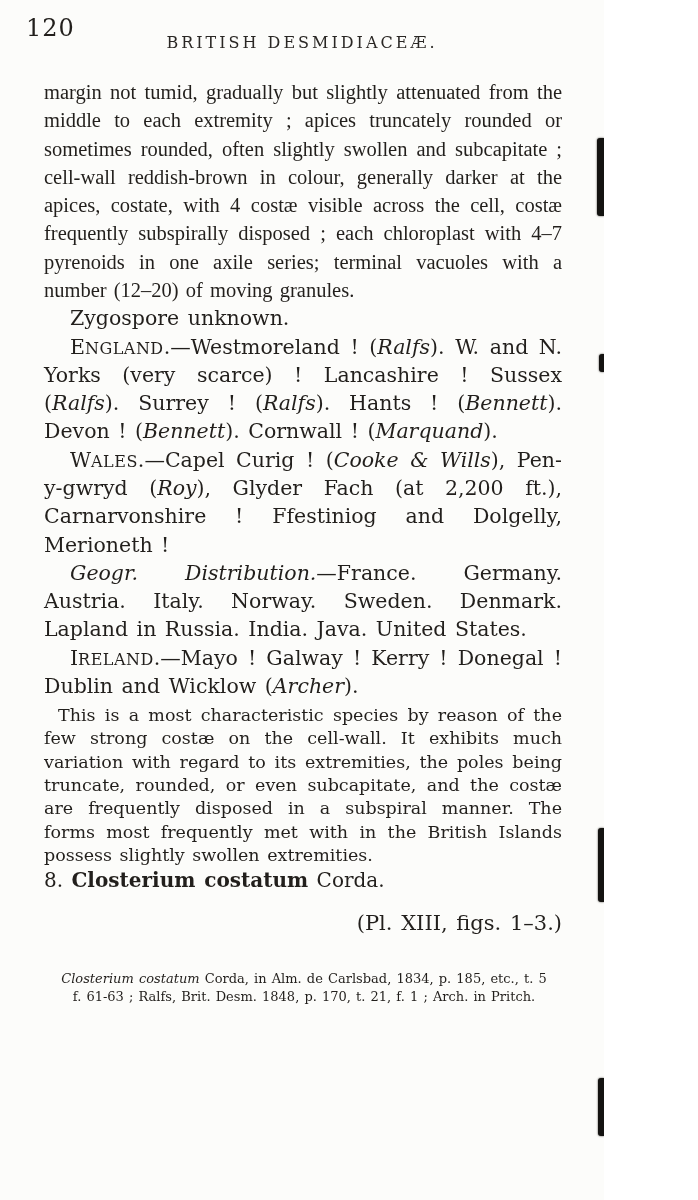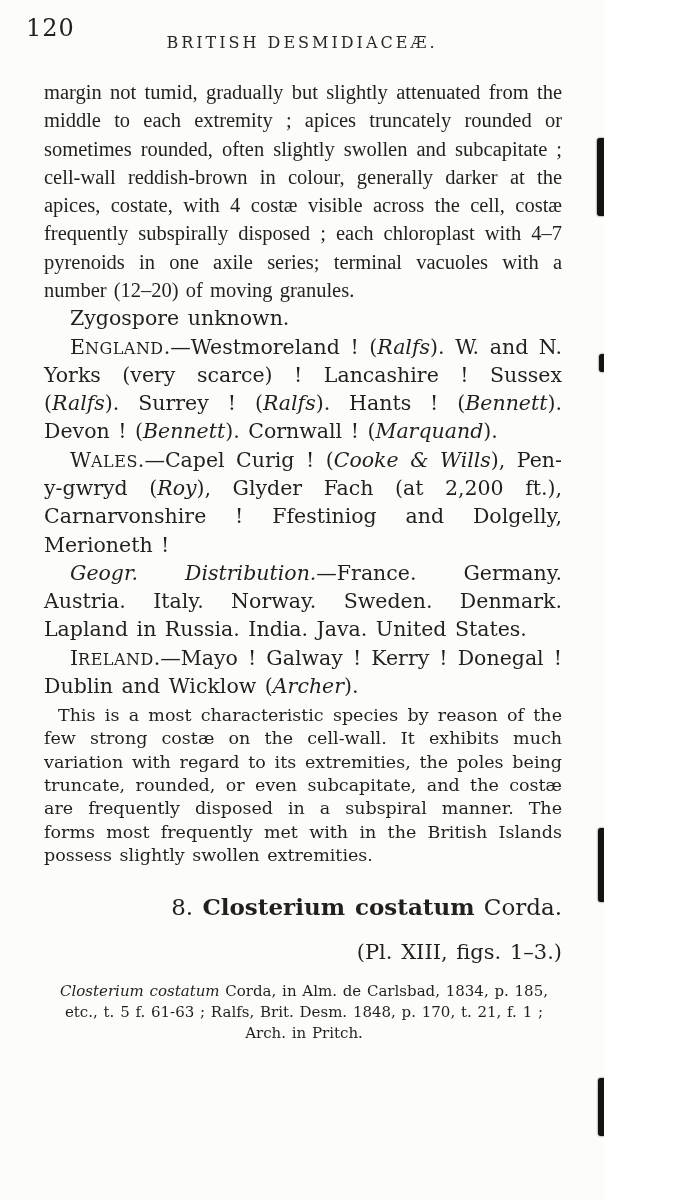--- a/index.html
+++ b/index.html
@@ -36,34 +36,33 @@
   .i { font-style: italic; }
   .b { font-weight: bold; }
   .sc { font-size: 0.78em; letter-spacing: 0.5px; }
   .note {
     font-size: 17.5px;
     line-height: 1.33;
     text-indent: 14px;
     margin-top: 4px;
   }
   .species {
-    text-align: right;
-    margin-top: 24px;
-    font-size: 23px;
+    text-align: left;
+    font-size: 20px;
     text-indent: 0;
   }
   .plate {
     text-align: right;
     margin-top: 14px;
     font-size: 21px;
     text-indent: 0;
   }
   .ref {
-    margin: 14px 10px 0 12px;
-    font-size: 15px;
+    margin: 32px 10px 0 12px;
+    font-size: 13px;
     line-height: 1.4;
     text-align: center;
     text-indent: 0;
     word-spacing: 1px;
   }
   .artifact {
     position: absolute; right: 0;
     background: #141311;
     border-radius: 3px 0 0 3px;
     box-shadow: 0 0 2px #3a3632;

